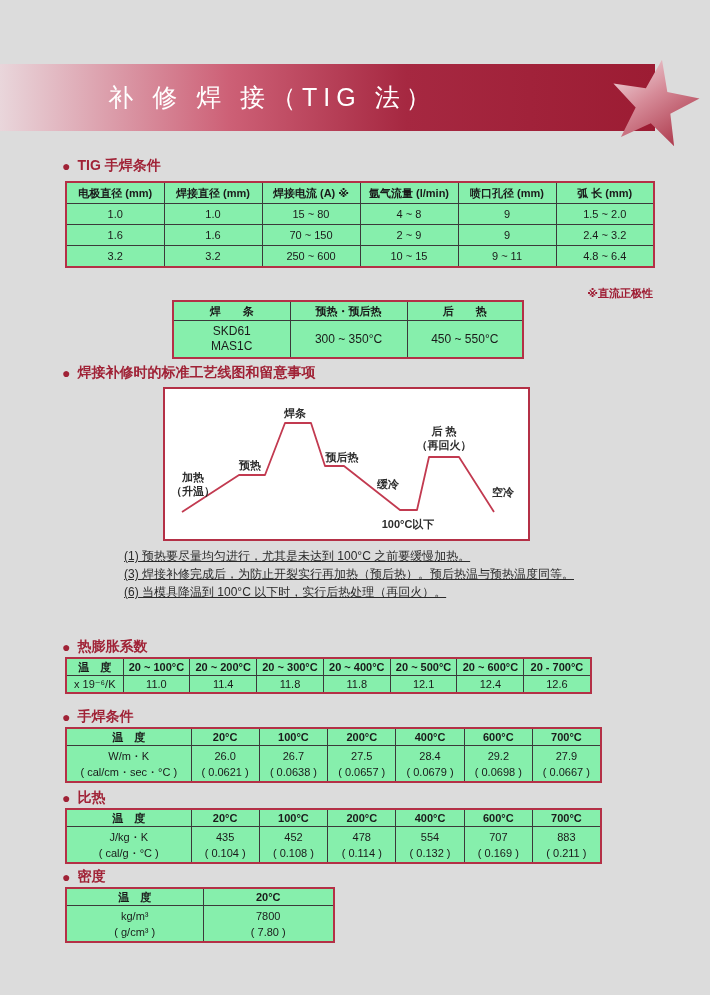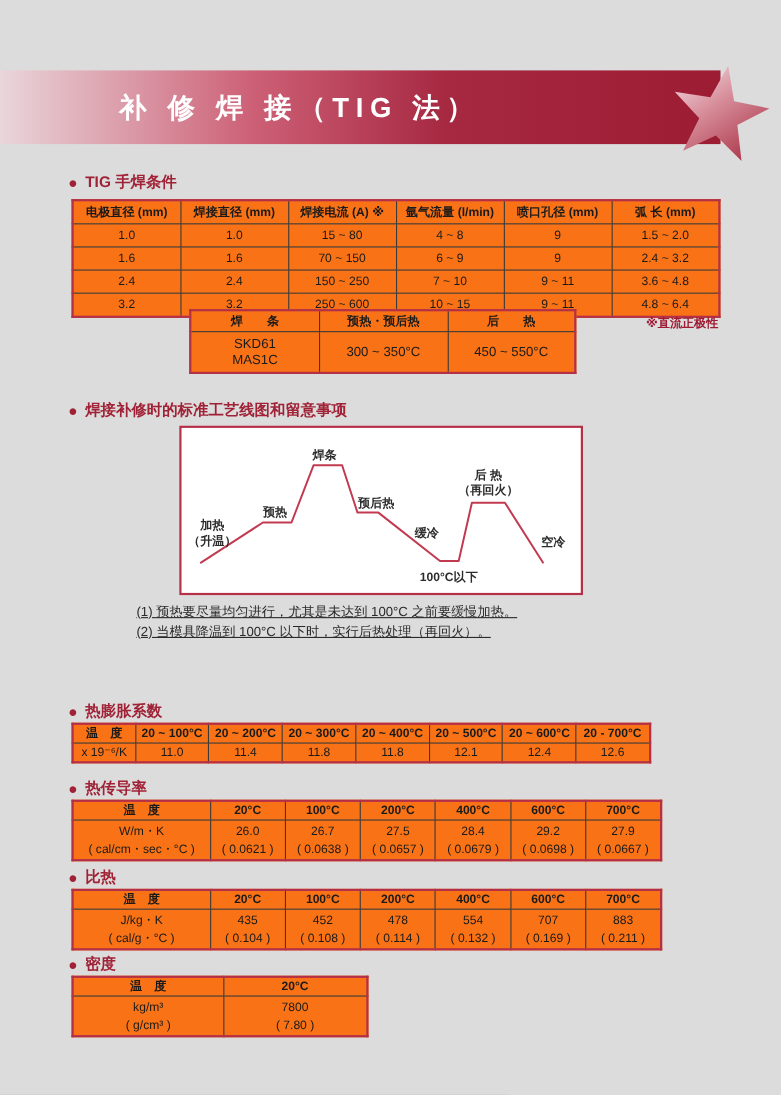--- a/index.html
+++ b/index.html
@@ -8,33 +8,33 @@
     font-family:"Liberation Sans","DejaVu Sans",sans-serif; overflow:hidden;
     margin:0 auto;
   }
   
   .banner {
     position:absolute; left:0; top:64px; width:655px; height:67px;
     background:linear-gradient(90deg,#e9d6db 0%, #cd6076 35%, #a62841 62%, #9c1c33 100%);
     display:flex; align-items:center; justify-content:center;
   }
   .banner-title {
-    color:#ffffff; font-size:25px; font-weight:bold; letter-spacing:6px;
+    color:#ffffff; font-size:25px; font-weight:normal; letter-spacing:6px;
     padding-right:110px; white-space:nowrap;
   }
   .star { position:absolute; left:606px; top:57px; z-index:2; }
   
   .sec {
     position:absolute; left:62px; color:#a02236; font-weight:bold; font-size:14px;
     display:flex; align-items:center; gap:7px; white-space:nowrap;
   }
   .bullet { font-size:14px; line-height:1; }
   
   table.tbl {
-    position:absolute; border-collapse:collapse; background:#f97316;
+    position:absolute; border-collapse:collapse; background:#86efac;
     border:2px solid #b43046; table-layout:fixed;
   }
   table.tbl th, table.tbl td {
     border:1px solid #3a3a3a; text-align:center; vertical-align:middle;
     font-size:11px; color:#1a1a1a; padding:1px 2px; white-space:pre-line;
     line-height:15px; overflow:hidden;
   }
   table.tbl th { font-weight:bold; height:18px; }
   table.t1 td { height:18px; }
   table.rod th { height:16px; }
@@ -102,46 +102,38 @@
           <td>1.0</td>
           <td>15 ~ 80</td>
           <td>4 ~ 8</td>
           <td>9</td>
           <td>1.5 ~ 2.0</td>
         </tr>
         <tr>
           <td>1.6</td>
           <td>1.6</td>
           <td>70 ~ 150</td>
-          <td>6 ~ 9</td>
+          <td>2 ~ 9</td>
           <td>9</td>
           <td>2.4 ~ 3.2</td>
-        </tr>
-        <tr>
-          <td>2.4</td>
-          <td>2.4</td>
-          <td>150 ~ 250</td>
-          <td>7 ~ 10</td>
-          <td>9 ~ 11</td>
-          <td>3.6 ~ 4.8</td>
         </tr>
         <tr>
           <td>3.2</td>
           <td>3.2</td>
           <td>250 ~ 600</td>
           <td>10 ~ 15</td>
           <td>9 ~ 11</td>
           <td>4.8 ~ 6.4</td>
         </tr>
       </tbody>
   </table>
 
   <div class="polarity-note">※直流正极性</div>
 
-  <table class="tbl rod" style="left:172px; top:281px; width:350px">
+  <table class="tbl rod" style="left:172px; top:300px; width:350px">
     <colgroup>
         <col style="width:117px">
         <col style="width:117px">
         <col style="width:116px">
       </colgroup>
     <thead>
       <tr>
           <th>焊　　条</th>
           <th>预热・预后热</th>
           <th>后　　热</th>
@@ -173,21 +165,22 @@
       <text x="223" y="99" text-anchor="middle">缓冷</text>
       <text x="243" y="139" text-anchor="middle">100°C以下</text>
       <text x="279" y="46" text-anchor="middle">后 热</text>
       <text x="279" y="60" text-anchor="middle">（再回火）</text>
       <text x="338" y="107" text-anchor="middle">空冷</text>
     </svg>
   </div>
 
   <div class="notes">
     <div class="note-line">(1) 预热要尽量均匀进行，尤其是未达到 100°C 之前要缓慢加热。</div>
-    <div class="note-line">(2) 当模具降温到 100°C 以下时，实行后热处理（再回火）。</div>
+    <div class="note-line">(3) 焊接补修完成后，为防止开裂实行再加热（预后热）。预后热温与预热温度同等。</div>
+    <div class="note-line">(6) 当模具降温到 100°C 以下时，实行后热处理（再回火）。</div>
   </div>
 
   <div class="sec" style="top:638px">
     <span class="bullet">●</span>
     <span>热膨胀系数</span>
   </div>
   <table class="tbl small" style="left:65px; top:657px; width:525px">
     <colgroup>
         <col style="width:57px">
         <col span="7" style="width:66.8px">
@@ -213,21 +206,21 @@
           <td>11.8</td>
           <td>12.1</td>
           <td>12.4</td>
           <td>12.6</td>
         </tr>
       </tbody>
   </table>
 
   <div class="sec" style="top:708px">
     <span class="bullet">●</span>
-    <span>热传导率</span>
+    <span>手焊条件</span>
   </div>
   <table class="tbl small dual" style="left:65px; top:727px; width:535px">
     <colgroup>
         <col style="width:125px">
         <col span="6" style="width:68.3px">
       </colgroup>
     <thead>
       <tr>
           <th>温　度</th>
           <th>20°C</th>

